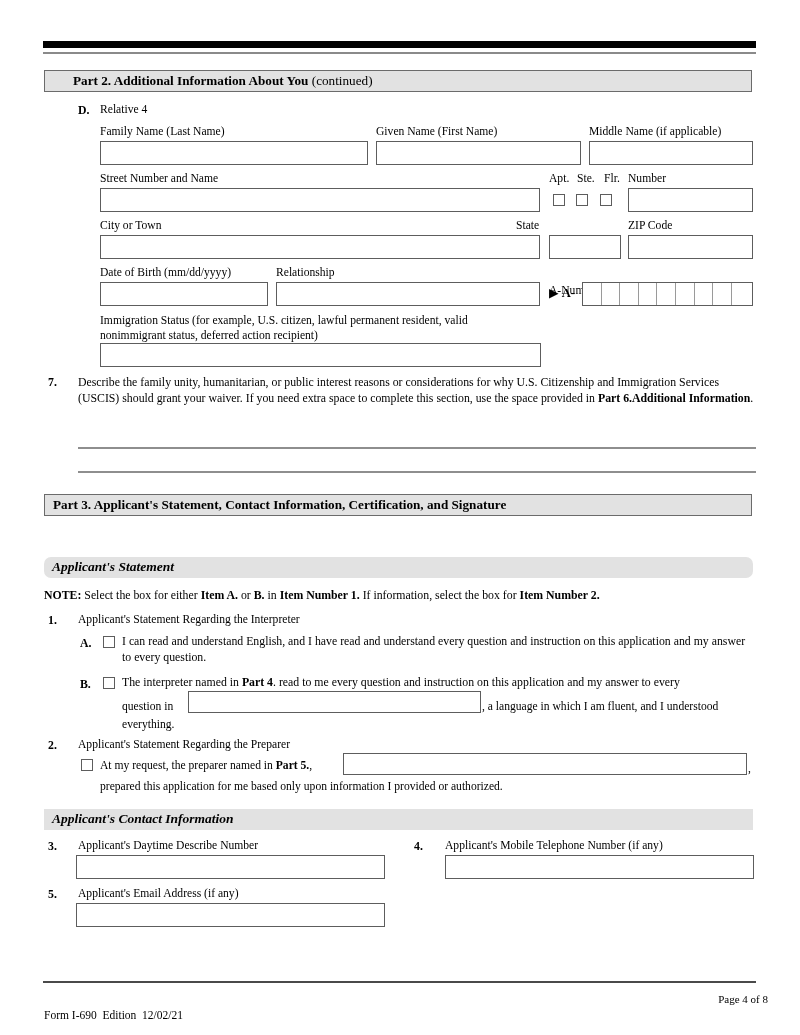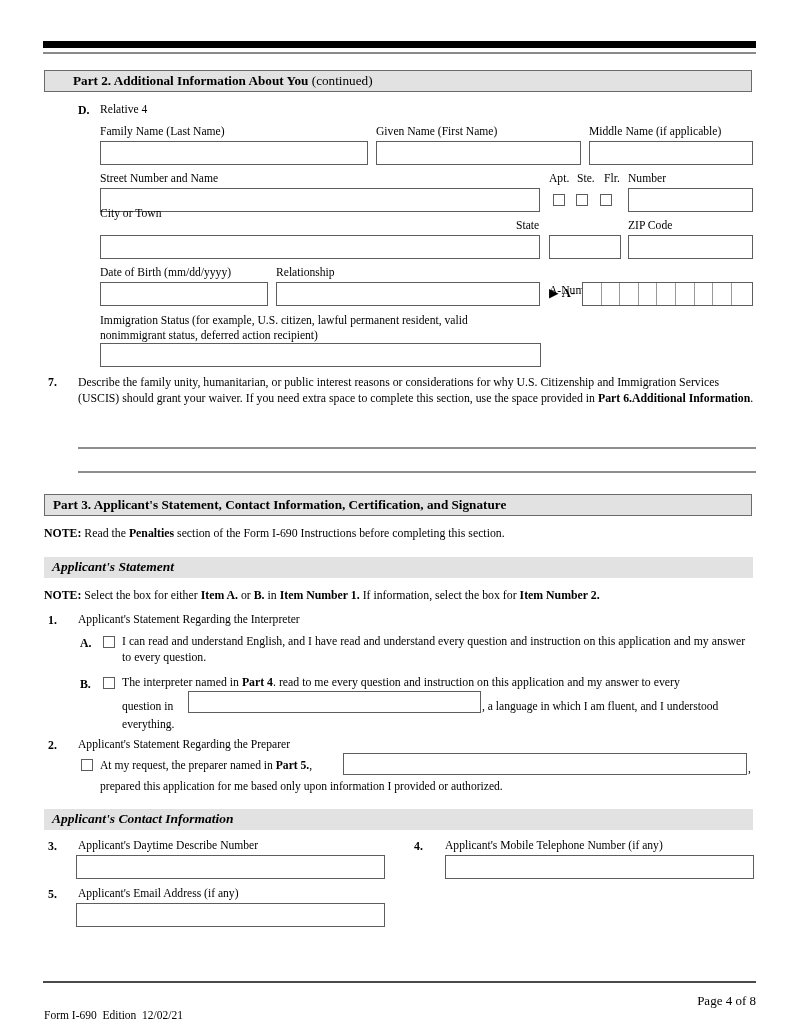--- a/index.html
+++ b/index.html
@@ -146,22 +146,22 @@
   }
   .footer-left {
     position: absolute;
     left: 44px; top: 993px;
     font-size: 11.5px;
     white-space: nowrap;
     margin-top: 16px;
   }
   .footer-right {
     position: absolute;
-    right: 44px; top: 993px;
-    font-size: 13px;
+    right: 32px; top: 993px;
+    font-size: 11px;
     white-space: nowrap;
   }
 </style>
 </head>
 <body>
 
 <div class="page">
 
   <div class="top-rule-black"></div>
   <div class="top-rule-gray"></div>
@@ -187,21 +187,21 @@
   <div class="lbl" style="left:577px; top:172px;">Ste.</div>
   <div class="lbl" style="left:604px; top:172px;">Flr.</div>
   <div class="lbl" style="left:628px; top:172px;">Number</div>
 
   <div class="box" style="left:100px; top:188px; width:440px; height:24px;"></div>
   <div class="cbox" style="left:553px; top:194px;"></div>
   <div class="cbox" style="left:576px; top:194px;"></div>
   <div class="cbox" style="left:600px; top:194px;"></div>
   <div class="box" style="left:628px; top:188px; width:125px; height:24px;"></div>
 
-  <div class="lbl" style="left:100px; top:207px;">City or Town</div>
+  <div class="lbl" style="left:100px; top:219px;">City or Town</div>
   <div class="lbl" style="left:516px; top:219px;">State</div>
   <div class="lbl" style="left:628px; top:219px;">ZIP Code</div>
 
   <div class="box" style="left:100px; top:235px; width:440px; height:24px;"></div>
   <div class="box" style="left:549px; top:235px; width:72px; height:24px;"></div>
   <div class="box" style="left:628px; top:235px; width:125px; height:24px;"></div>
 
   <div class="lbl" style="left:100px; top:266px;">Date of Birth (mm/dd/yyyy)</div>
   <div class="lbl" style="left:276px; top:266px;">Relationship</div>
   <div class="lbl" style="left:549px; top:284px;">A-Number (if any)</div>
@@ -234,25 +234,22 @@
     <span>Services (USCIS) should grant your waiver.  If you need extra space to complete this section, use the space provided in </span><span class="b">Part 6.</span><span class="b">Additional Information</span><span>.</span>
   </div>
 
   <div class="ruled" style="left:78px; top:447px; width:678px;"></div>
   <div class="ruled" style="left:78px; top:471px; width:678px;"></div>
 
   <div class="part-band" style="top:494px;">
     <span>Part 3.  Applicant's Statement, Contact Information, Certification, and Signature</span>
   </div>
 
-  <div class="para" style="left:44px; top:526px; width:710px;">
-    <span class="b">NOTE:</span><span>  Read the </span><span class="b">Penalties</span><span> section of the Form I-690 Instructions before completing this section.</span>
-  </div>
-
-  <div class="sub-band" style="top:557px;">
+
+  <div class="sub-band" style="top:557px;border-radius:7px;">
     <span>Applicant's Statement</span>
   </div>
 
   <div class="para" style="left:44px; top:588px; width:712px;">
     <span class="b">NOTE:</span><span>  Select the box for either </span><span class="b">Item A.</span><span> or </span><span class="b">B.</span><span> in </span><span class="b">Item Number 1.</span><span>  If information, select the box for </span><span class="b">Item Number 2.</span>
   </div>
 
   <div class="num" style="left:48px; top:613px;">1.</div>
   <div class="lbl" style="left:78px; top:613px;">Applicant's Statement Regarding the Interpreter</div>
 

